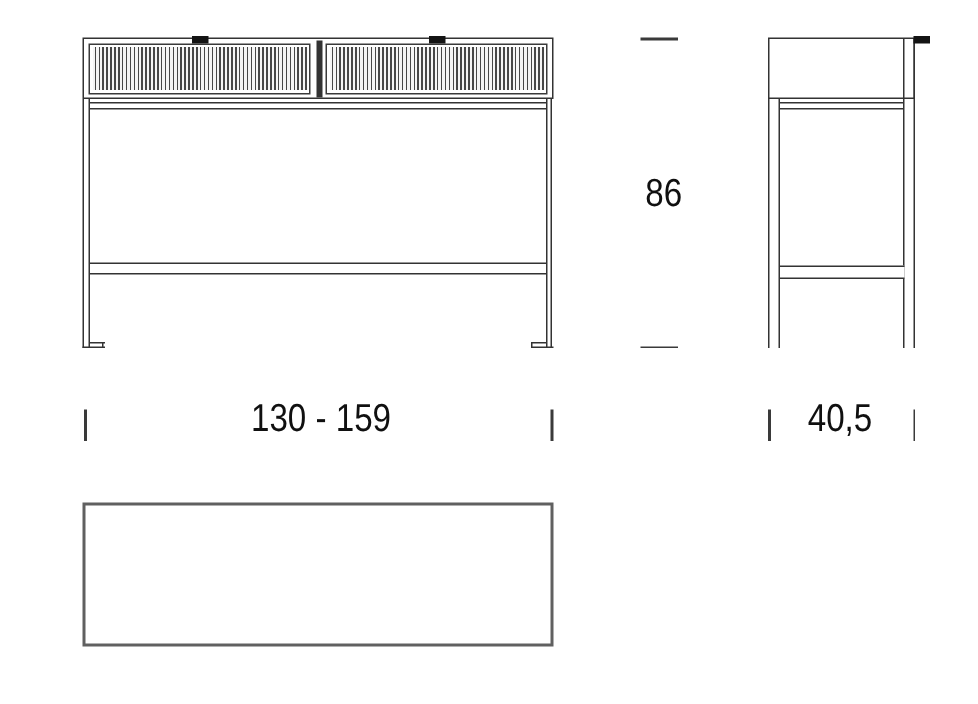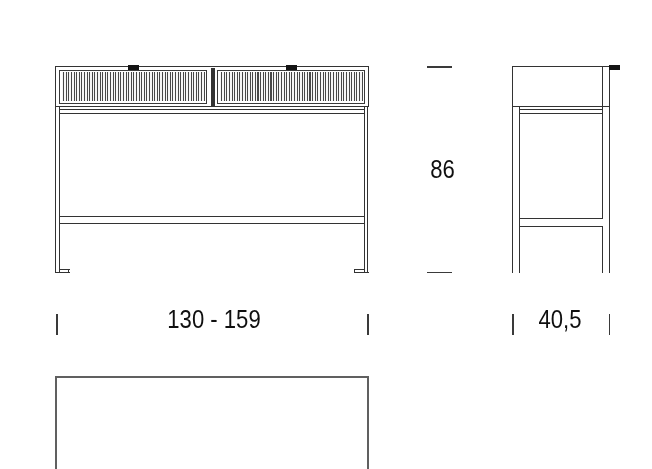--- a/index.html
+++ b/index.html
@@ -6,21 +6,21 @@
   * { box-sizing: border-box; }
 
   .canvas {
     position: relative;
     width: 652px;
     height: 469px;
     background: #ffffff;
     overflow: hidden;
     font-family: "Liberation Sans", sans-serif;
   }
-  .group { position: absolute; inset: 0; margin-top: 41px; }
+  .group { position: absolute; inset: 0; }
   .abs { position: absolute; }
 
   
   .outline15 { border: 1.5px solid #333; background: transparent; }
   .hbar {                      
     border-top: 1px solid #333;
     border-bottom: 1px solid #333;
     background: #fff;
   }
   .vleg {                      

